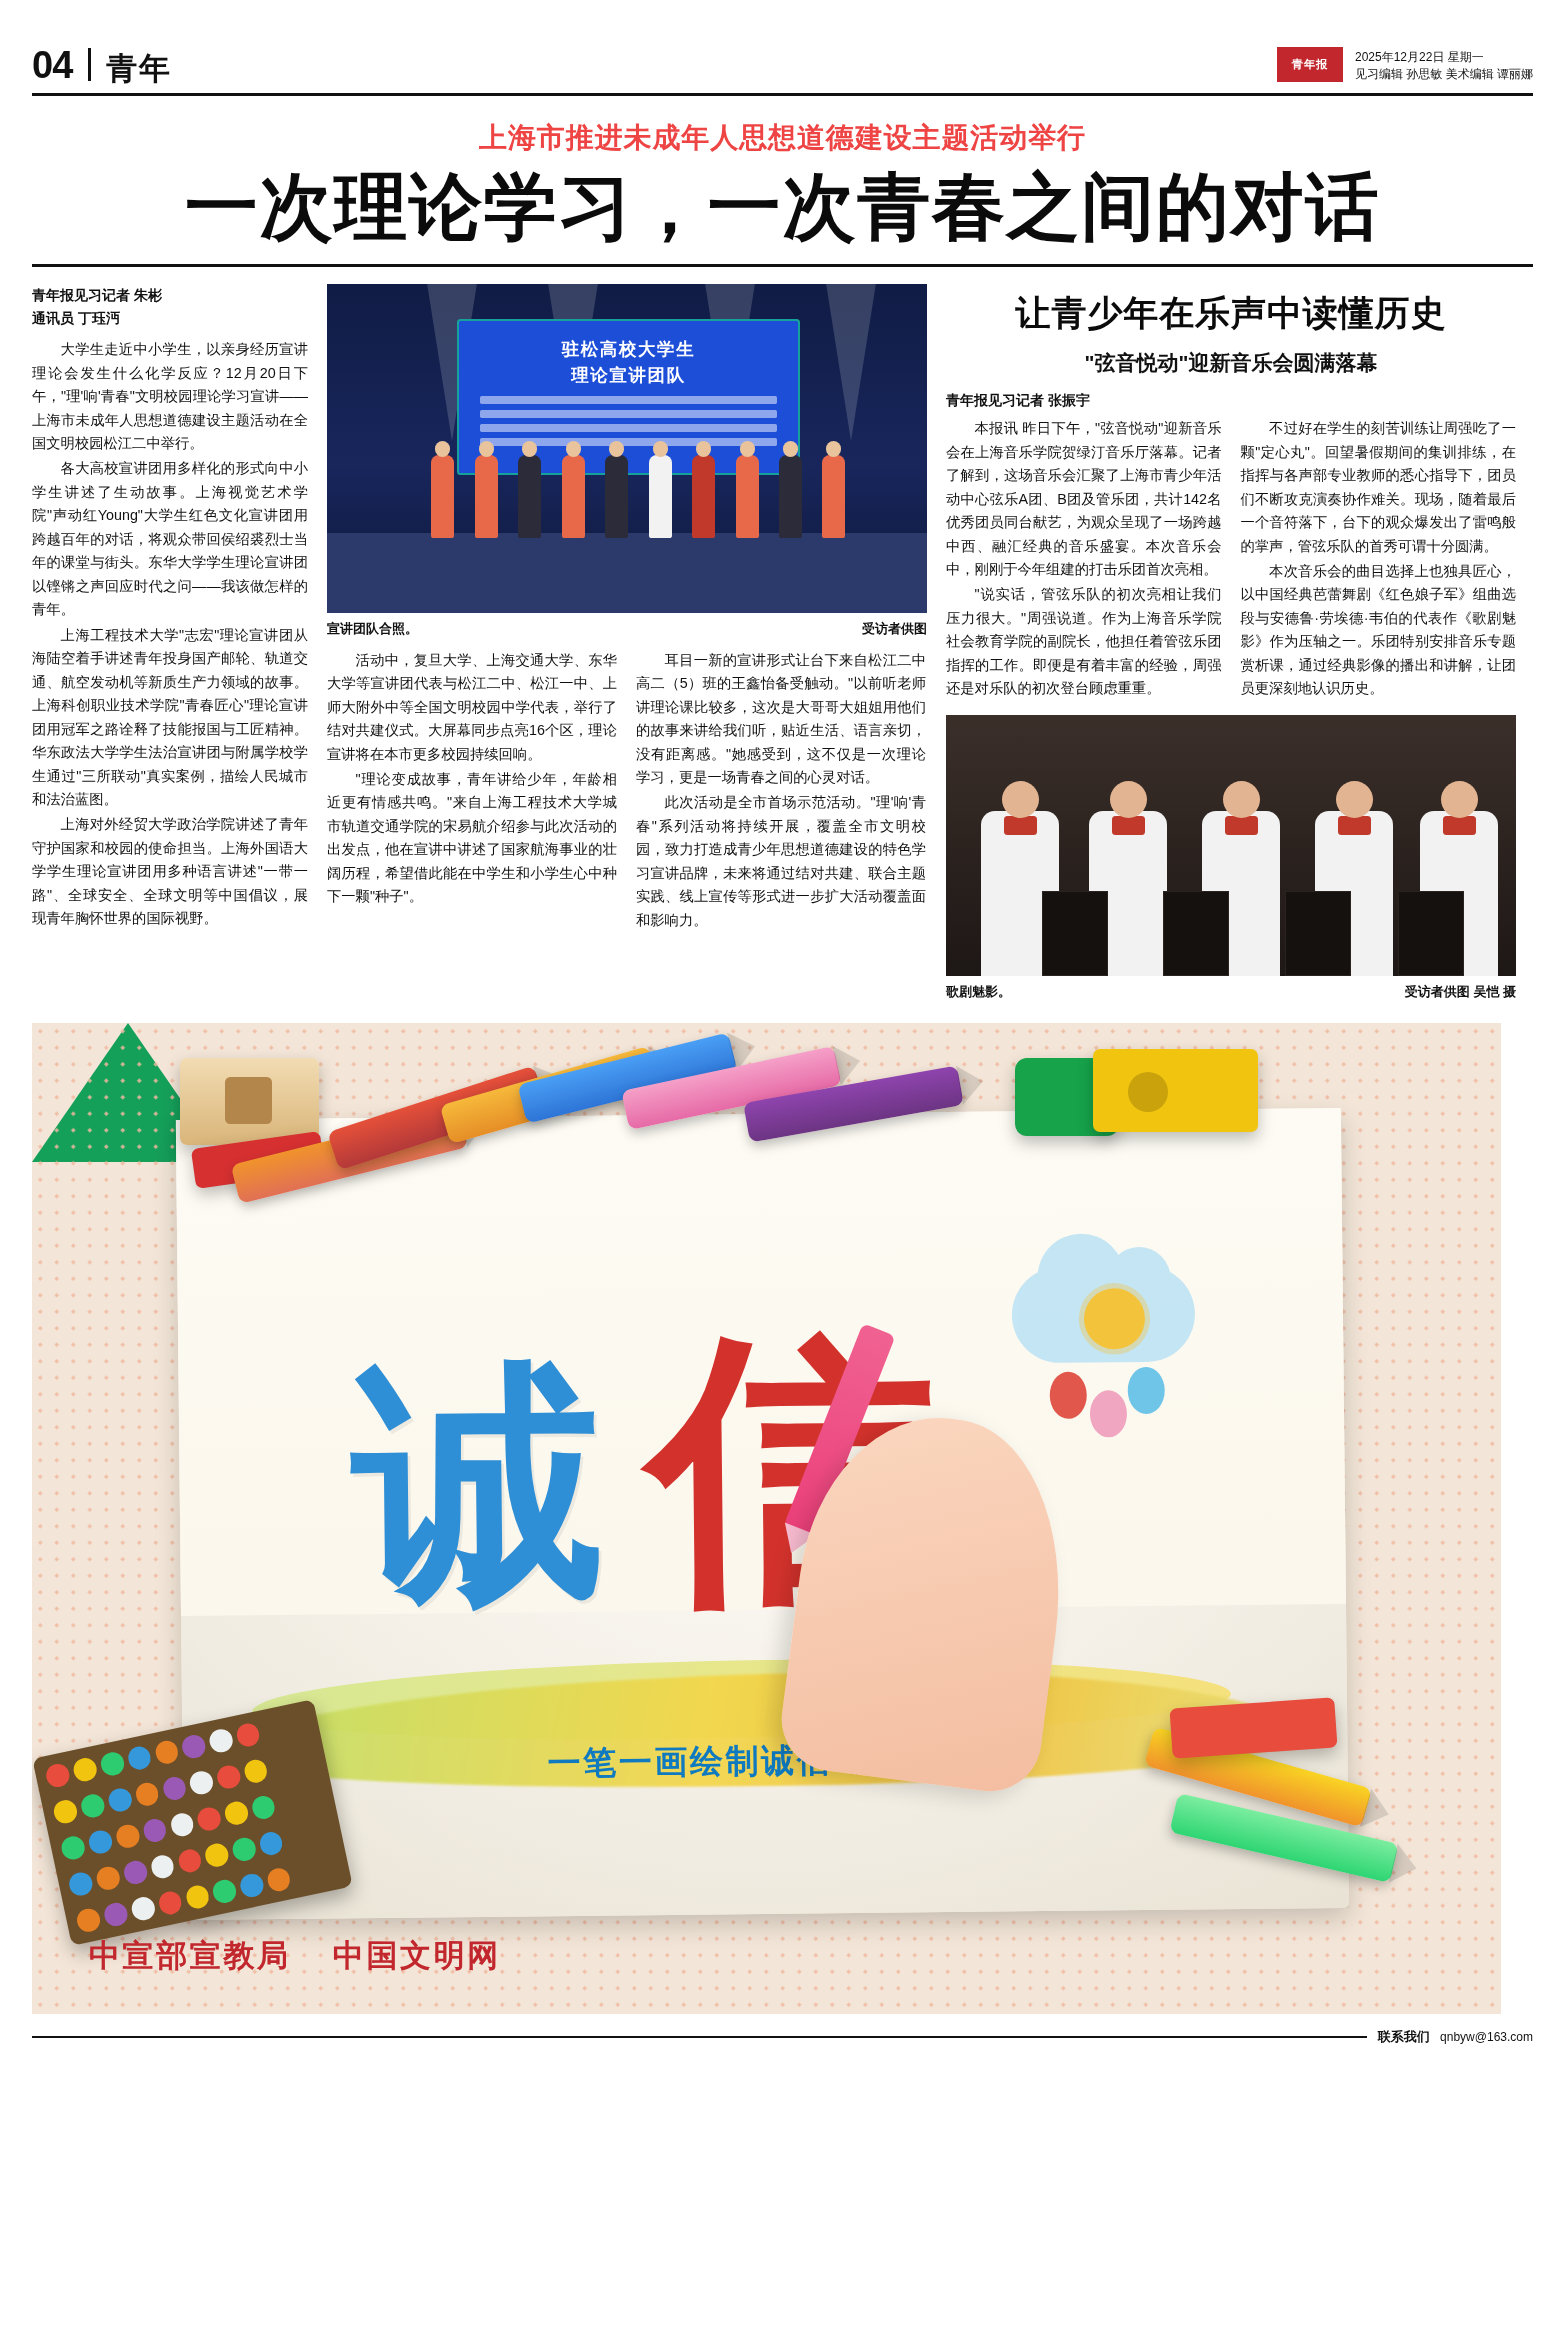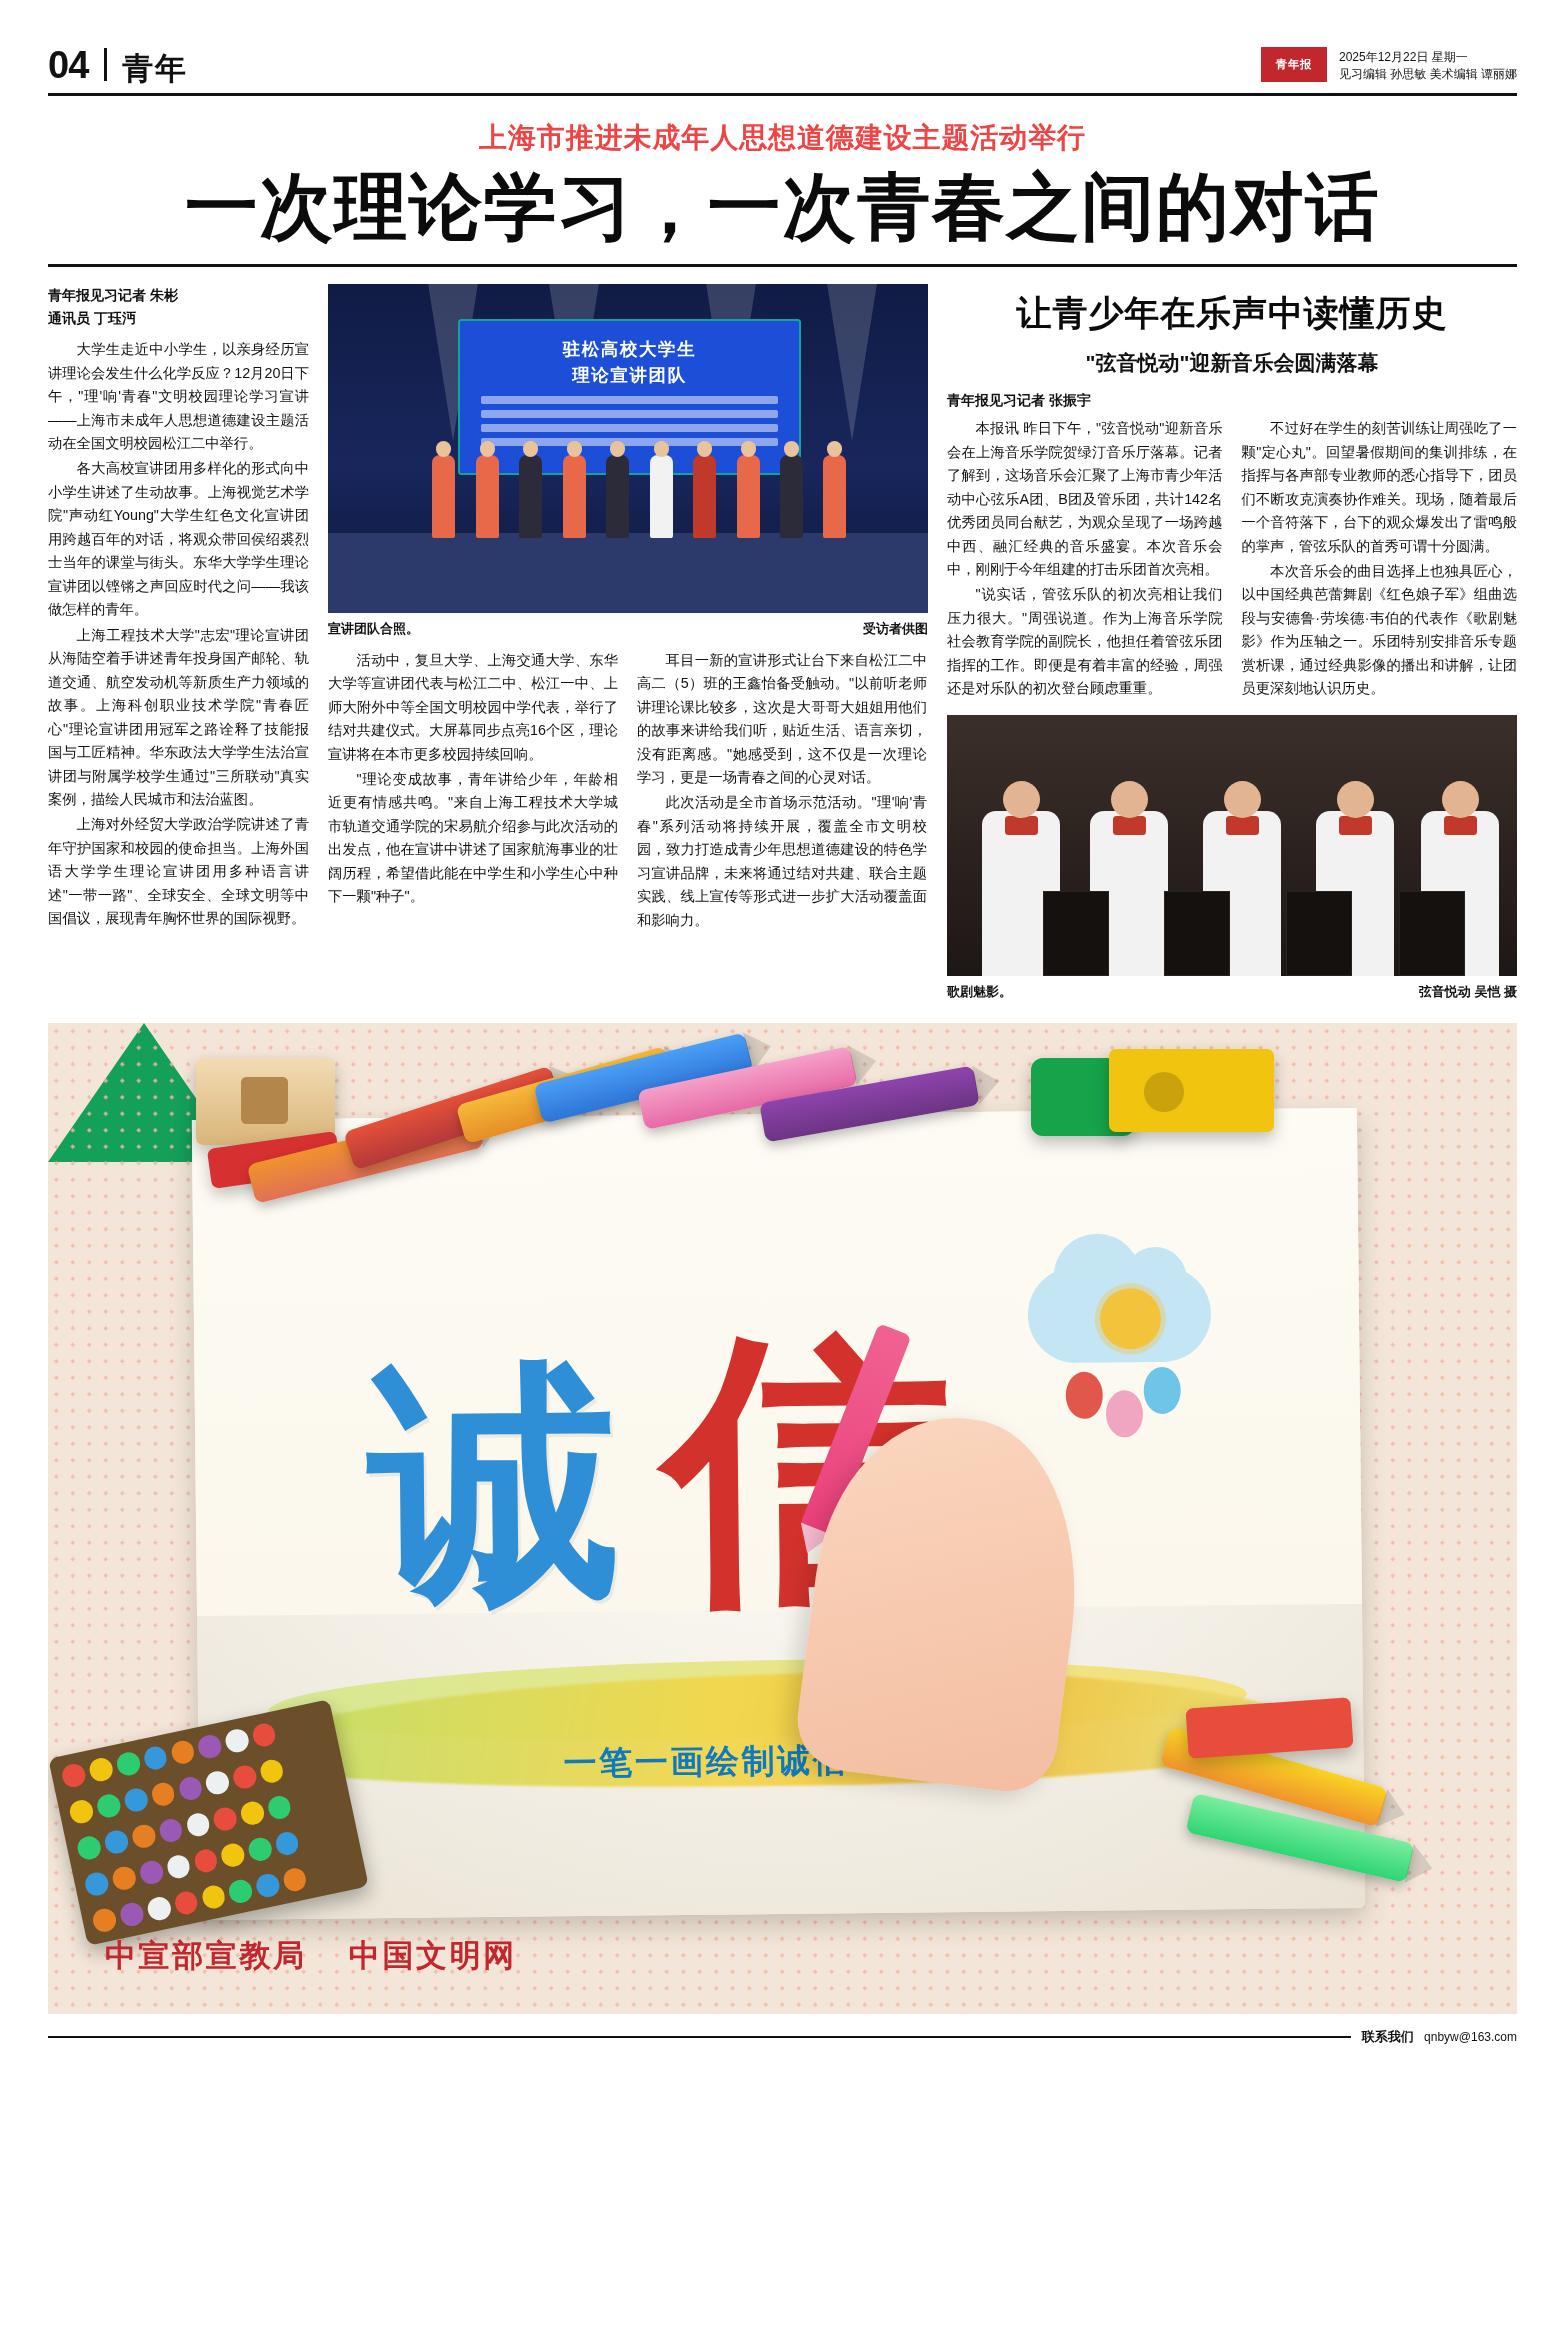--- a/index.html
+++ b/index.html
@@ -3,21 +3,21 @@
 <meta charset="utf-8">
 <style>
   html,body{margin:0;padding:0;}
   body{
     width:1565px;height:2330px;
     background:#ffffff;
     font-family:"Liberation Sans","DejaVu Sans",sans-serif;
     color:#111;
     -webkit-font-smoothing:antialiased;
   }
-  .page{position:relative;width:1565px;height:2330px;box-sizing:border-box;padding:0 48px;}
+  .page{position:relative;width:1565px;height:2330px;box-sizing:border-box;padding:0 32px;}
 
   
   .masthead{position:relative;display:flex;align-items:flex-end;padding-top:21px;height:63px;}
   .page-num{font-size:38px;font-weight:bold;letter-spacing:-0.9px;line-height:1;color:#111;}
   .mast-sep{width:2.6px;height:33px;background:#111;margin:0 15.6px 3.5px 15.6px;}
   .mast-section{font-size:31px;font-weight:bold;color:#111;line-height:1;letter-spacing:1.7px;}
   .mast-right{margin-left:auto;display:flex;align-items:flex-end;gap:12px;padding-bottom:1.7px;}
   .mast-logo{width:66px;height:35px;background:#c1272d;color:#fff;font-size:11.3px;line-height:11.3px;
              font-weight:bold;display:flex;flex-direction:column;align-items:center;justify-content:center;
              letter-spacing:0.9px;}
@@ -280,21 +280,21 @@
         <div class="musician" style="left:474px;">
             <div class="scarf"></div>
           </div>
         <div class="stand" style="left:96px;"></div>
         <div class="stand" style="left:217px;"></div>
         <div class="stand" style="left:339px;"></div>
         <div class="stand" style="left:452px;"></div>
       </div>
       <div class="cap-row">
         <div>歌剧魅影。</div>
-        <div>弦音悦动 吴恺 摄</div>
+        <div>受访者供图 吴恺 摄</div>
       </div>
     </div>
   </div>
 
   <div class="poster">
     <div class="poster-dots"></div>
 
     <div class="paper">
       <div class="sky"></div>
       <div class="field2"></div>

